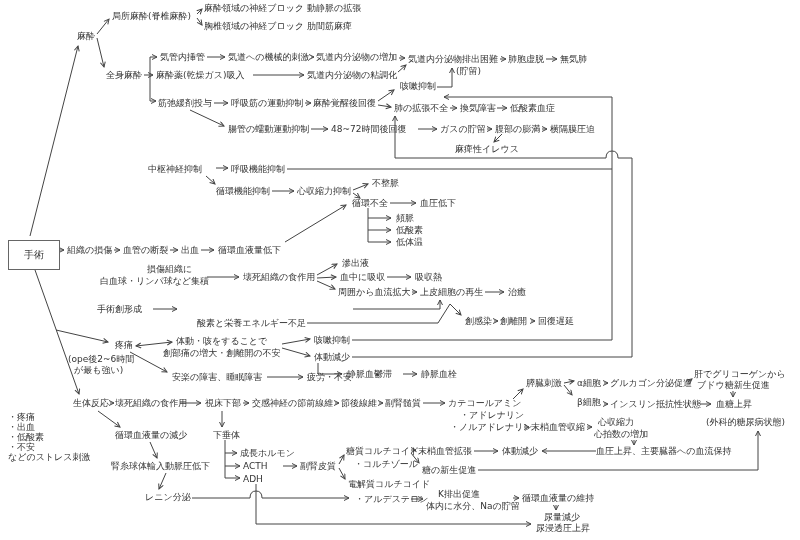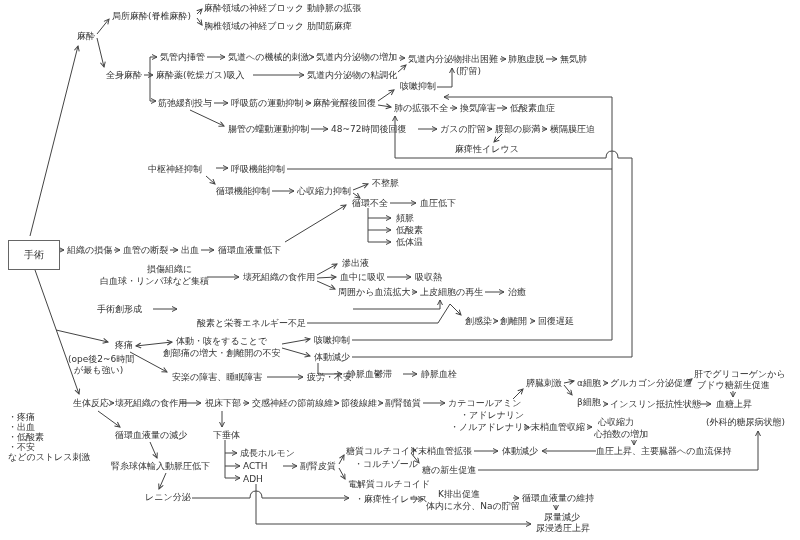--- a/index.html
+++ b/index.html
@@ -232,21 +232,21 @@
 <div class="t" style="left:240px;top:448px">成長ホルモン</div>
 <div class="t" style="left:243px;top:461px">ACTH</div>
 <div class="t" style="left:243px;top:474px">ADH</div>
 <div class="t" style="left:300px;top:461px">副腎皮質</div>
 <div class="t" style="left:346px;top:446px">糖質コルチコイド</div>
 <div class="t" style="left:354px;top:459px">・コルチゾール</div>
 <div class="t" style="left:418px;top:446px">末梢血管拡張</div>
 <div class="t" style="left:502px;top:446px">体動減少</div>
 <div class="t" style="left:422px;top:465px">糖の新生促進</div>
 <div class="t" style="left:348px;top:479px">電解質コルチコイド</div>
-<div class="t" style="left:355px;top:494px">・麻痺性イレウス</div>
+<div class="t" style="left:355px;top:494px">・アルデステロン</div>
 <div class="t" style="left:438px;top:489px">K排出促進</div>
 <div class="t" style="left:426px;top:501px">体内に水分、Naの貯留</div>
 <div class="t" style="left:522px;top:493px">循環血液量の維持</div>
 <div class="t" style="left:544px;top:512px">尿量減少</div>
 <div class="t" style="left:536px;top:523px">尿浸透圧上昇</div>
 <div class="t" style="left:111px;top:461px">腎糸球体輸入動脈圧低下</div>
 <div class="t" style="left:145px;top:492px">レニン分泌</div>
 </div>
 
 </body></html>

